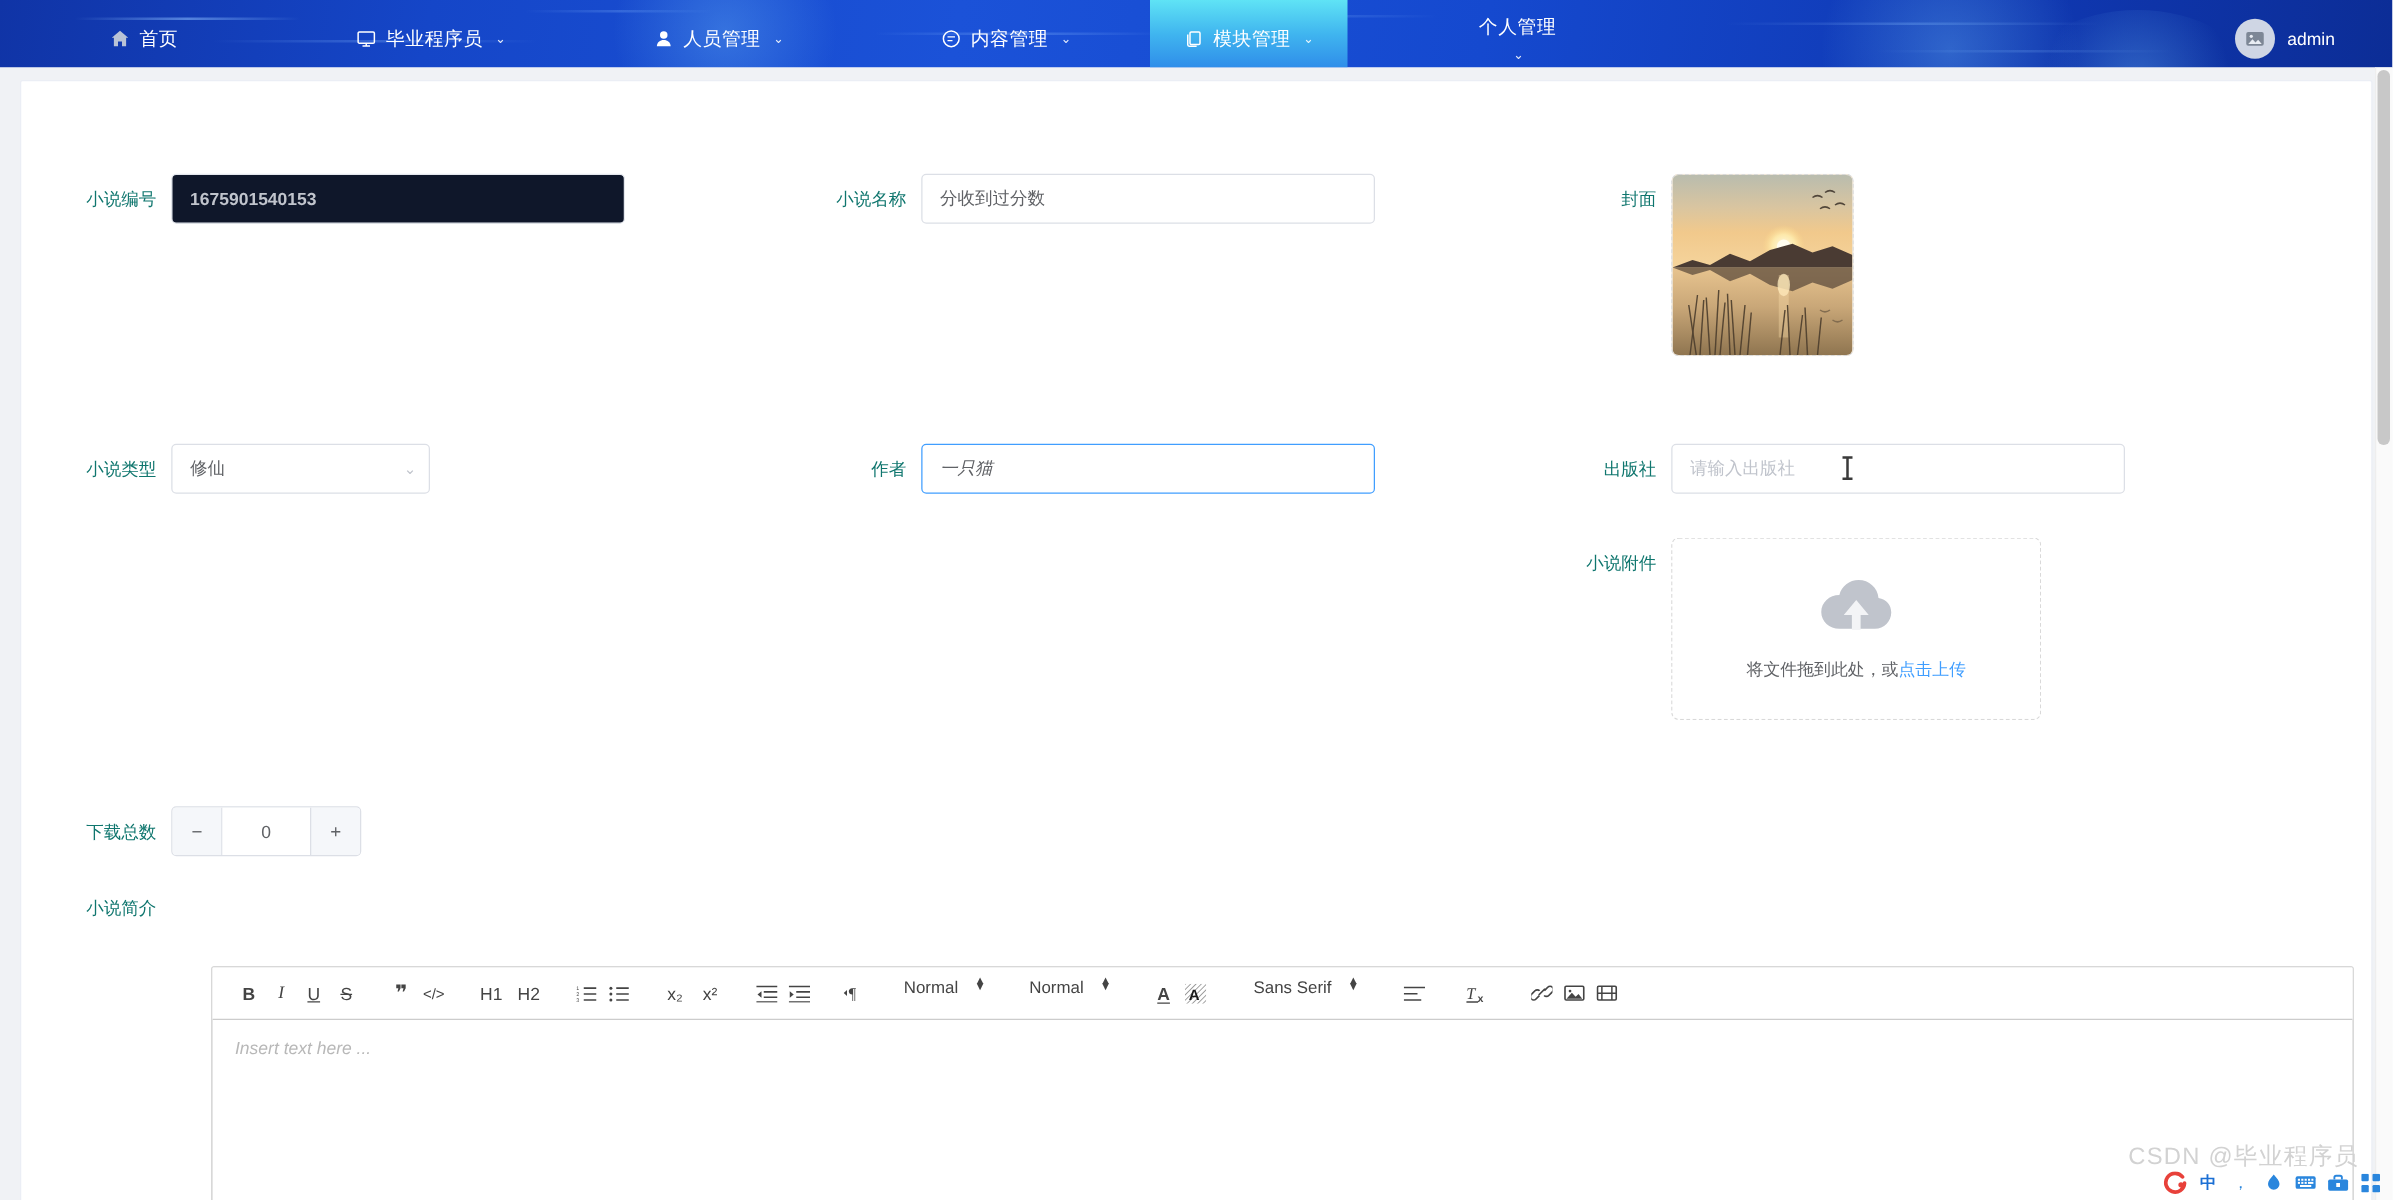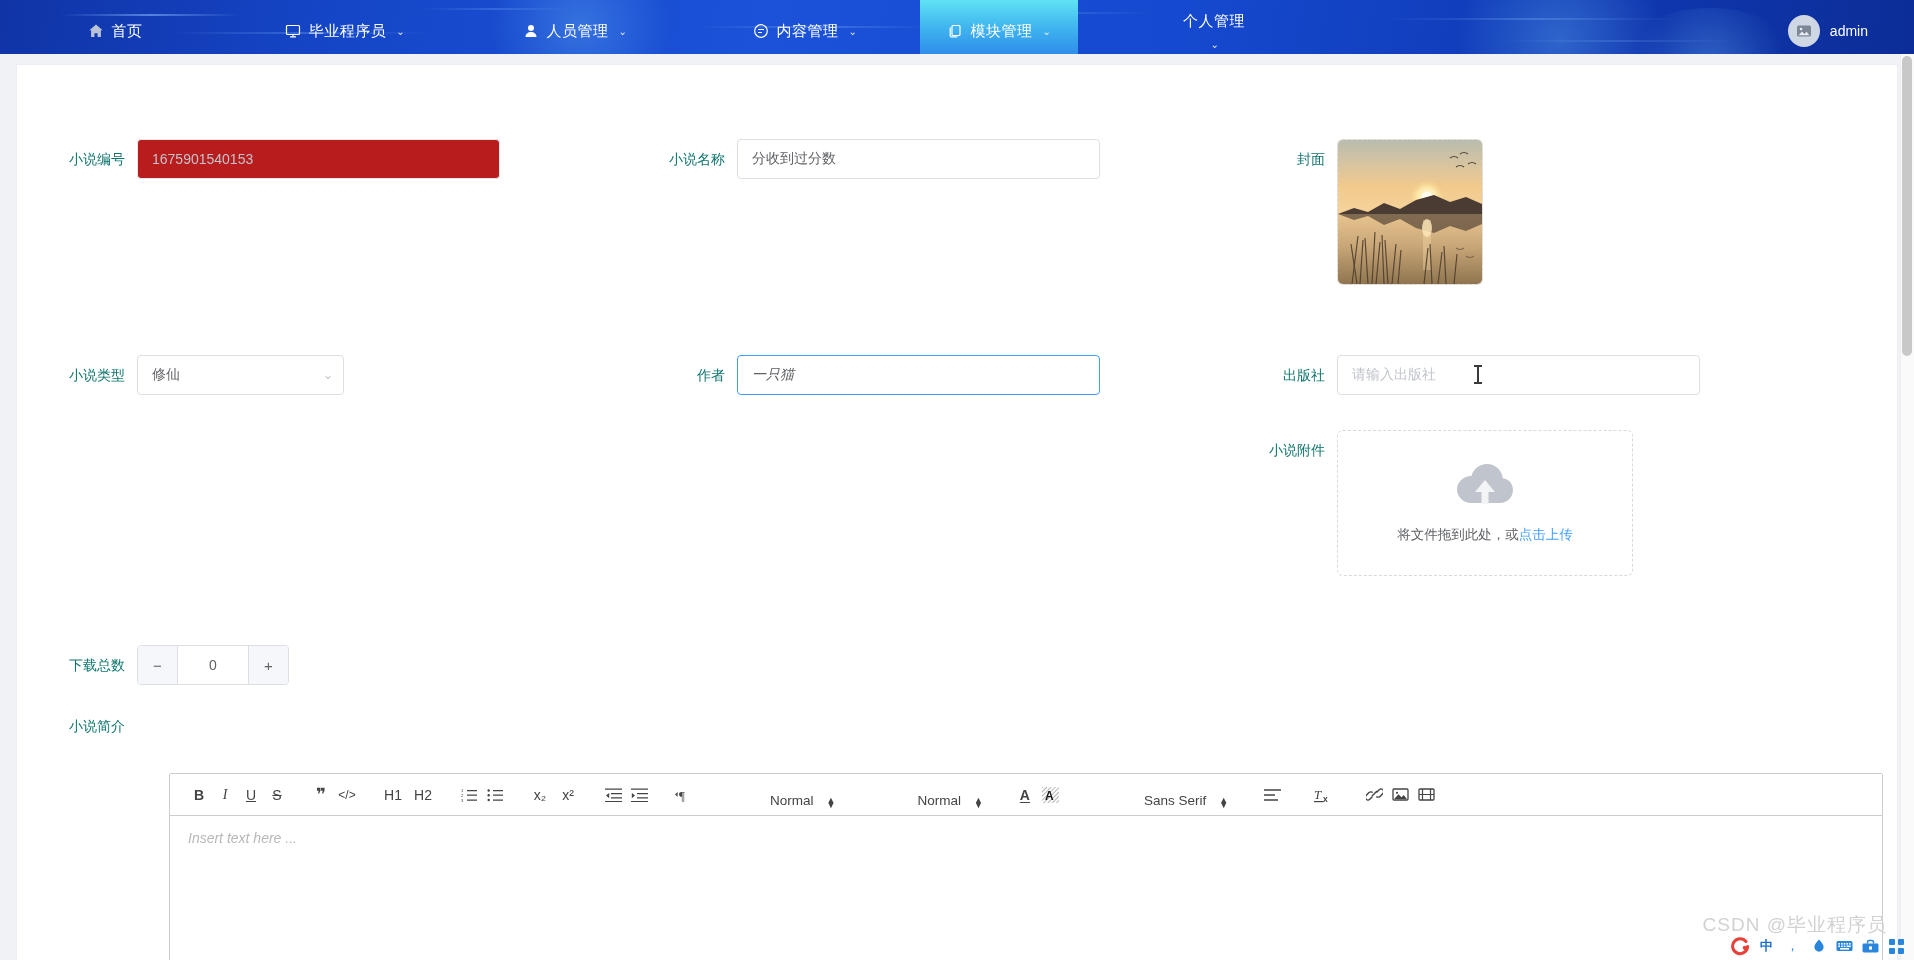--- a/index.html
+++ b/index.html
@@ -94,21 +94,21 @@
   .input {
     height: 40px;
     border: 1px solid #dcdfe6;
     border-radius: 4px;
     background: #fff;
     display: flex; align-items: center;
     padding: 0 14px;
     font-size: 14px;
     color: #606266;
   }
-  .input.disabled { background: #b91c1c; border-color: #e4e7ed; color: #c0c4cc; }
+  .input.disabled { background: #0f172a; border-color: #e4e7ed; color: #c0c4cc; font-weight: bold; }
   .input.focused { border-color: #409eff; font-style: italic; }
   .input .ph { color: #c0c4cc; }
   .input.select { justify-content: space-between; color: #606266; padding-right: 10px; cursor: pointer; }
   .sel-caret { color: #c0c4cc; font-size: 12px; }
 
   
   .cover {
     width: 146px; height: 146px;
     border-radius: 6px;
     border: 1px dashed #d9d9d9;
@@ -174,24 +174,24 @@
   }
   .qgroup { display: flex; align-items: center; padding: 0 9px; }
   .qbtn {
     width: 26px; height: 26px;
     display: flex; align-items: center; justify-content: center;
     color: #444; cursor: pointer;
     font-size: 14px;
   }
   .qbtn svg { display: block; }
   .qpick {
-    display: flex; align-items: flex-end; gap: 13px;
+    display: flex; align-items: flex-start; gap: 13px;
     height: 26px; padding: 0 4px;
     font-size: 13.5px; color: #444;
-    cursor: pointer; white-space: nowrap; margin-left: 47px;
+    cursor: pointer; white-space: nowrap;
   }
   .pick-arrows { display: flex; flex-direction: column; line-height: 5px; font-size: 9px; color: #444; }
   .qbody {
     padding: 14px 18px;
     font-size: 14px;
     color: #b8b8b8;
     font-style: italic;
     height: 157px;
     cursor: text;
   }

